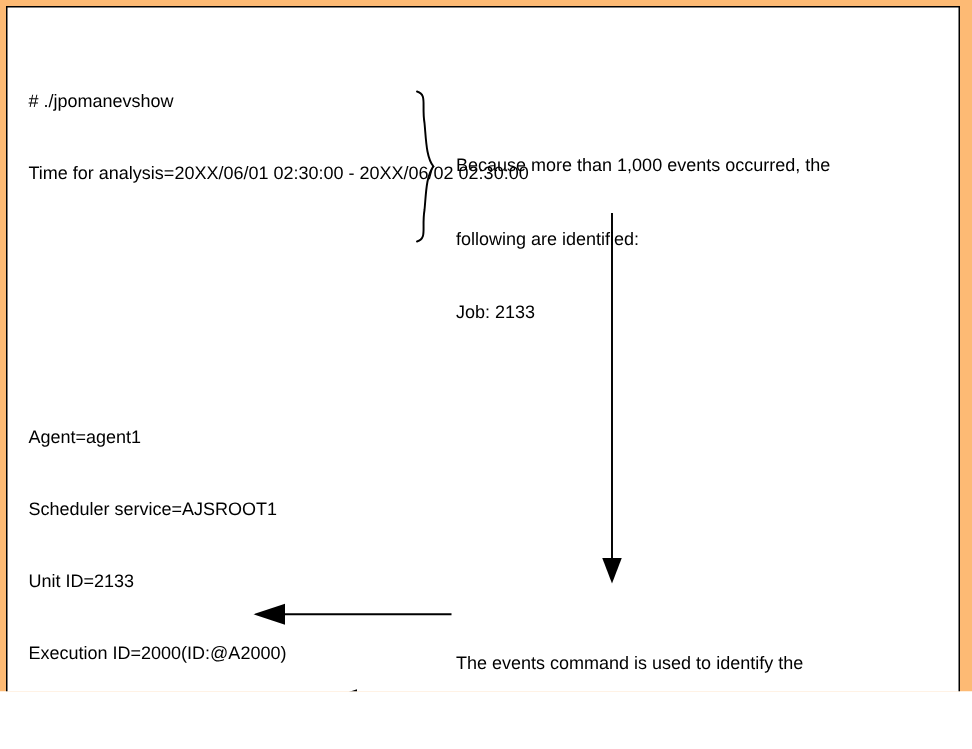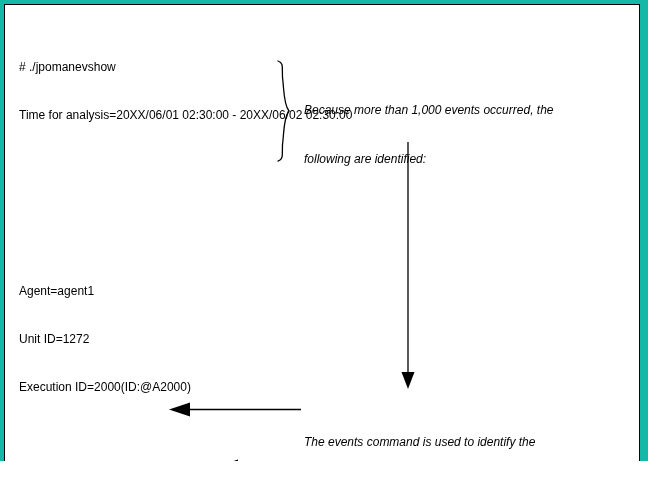--- a/index.html
+++ b/index.html
@@ -9,21 +9,21 @@
     background: #ffffff;
   }
   body {
     font-family: "Liberation Sans", sans-serif;
     color: #000000;
   }
   #screen {
     position: relative;
     width: 648px;
     height: 461px;
-    background: #14b8a6;
+    background: #fdba74;
     overflow: hidden;
   }
   #frame {
     position: absolute;
     left: 4px;
     top: 4px;
     width: 636px;
     height: 487px;
     border: 1px solid #000000;
     box-sizing: border-box;
@@ -67,21 +67,20 @@
   #note-jpomanevreset {
     left: 304px;
     top: 453px;
     width: 336px;
   }
   .note-line {
     height: 17px;
     line-height: 17px;
     white-space: pre;
     font-size: 12px;
-    font-style: italic;
   }
   
   #cmd-ajsname {
     left: 19px;
     top: 402px;
     width: 250px;
   }
   #cmd-jpomanevreset {
     left: 19px;
     top: 453px;
@@ -126,21 +125,22 @@
   <div id="console-output" class="txt">
 
     <div class="line"># ./jpomanevshow</div>
     <div class="line">Time for analysis=20XX/06/01 02:30:00 - 20XX/06/02 02:30:00</div>
 
     <div class="spacer"></div>
 
     
     <div>
       <div class="line">Agent=agent1</div>
-      <div class="line">Unit ID=1272</div>
+      <div class="line">Scheduler service=AJSROOT1</div>
+      <div class="line">Unit ID=2133</div>
       <div class="line">Execution ID=2000(ID:@A2000)</div>
       
       
       
       
       
       
     </div>
 
     
@@ -152,20 +152,21 @@
   <div id="cmd-ajsname" class="txt">
   </div>
 
   <div id="cmd-jpomanevreset" class="txt">
     <div class="line"># ./jpomanevreset -a agent1</div>
   </div>
 
   <div id="note-events" class="txt">
     <div class="note-line">Because more than 1,000 events occurred, the</div>
     <div class="note-line">following are identified:</div>
+    <div class="note-line">Job: 2133</div>
   </div>
 
   <div id="note-ajsname" class="txt">
     <div class="note-line">The events command is used to identify the</div>
     <div class="note-line">particular job name.</div>
   </div>
 
   <div id="note-jpomanevreset" class="txt">
     <div class="note-line">The jpomanevreset command is used to specify the</div>
     

